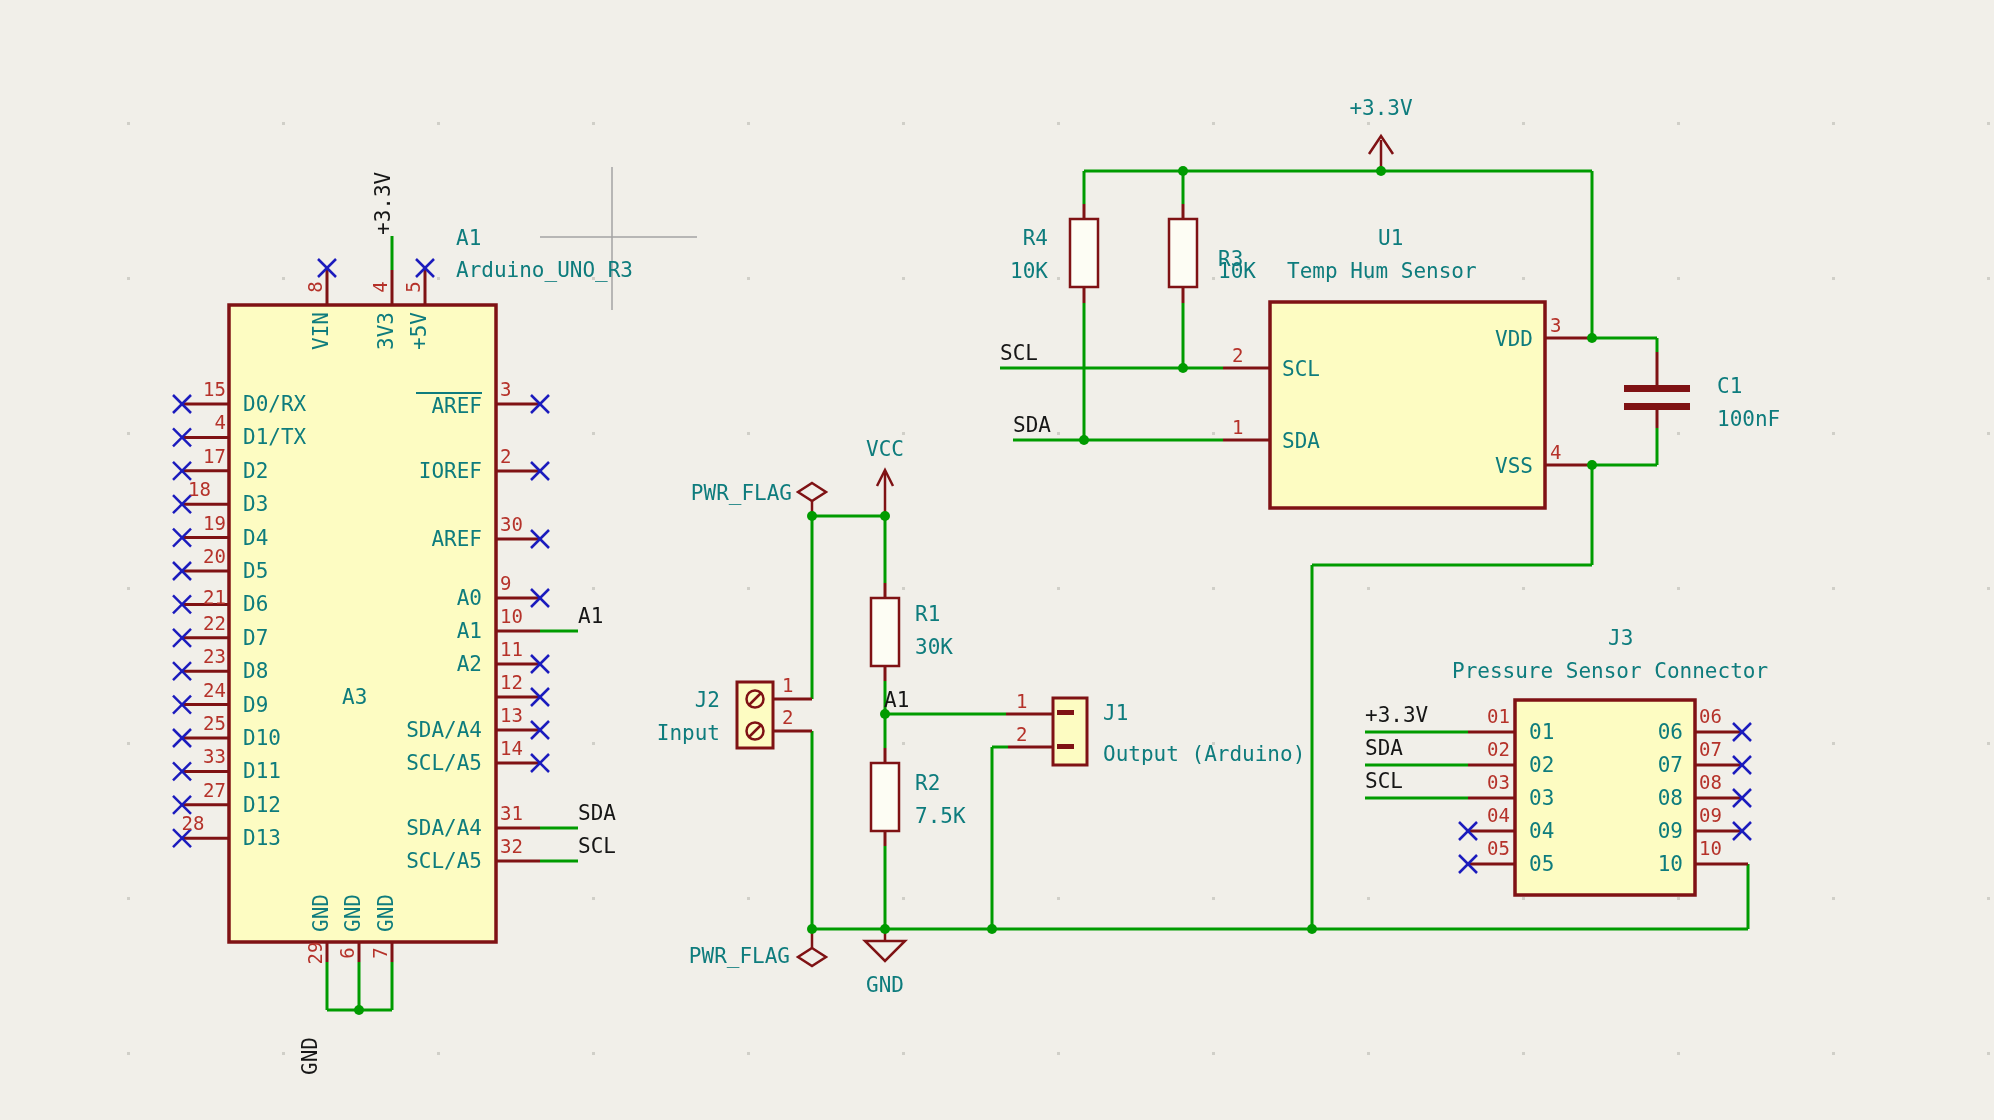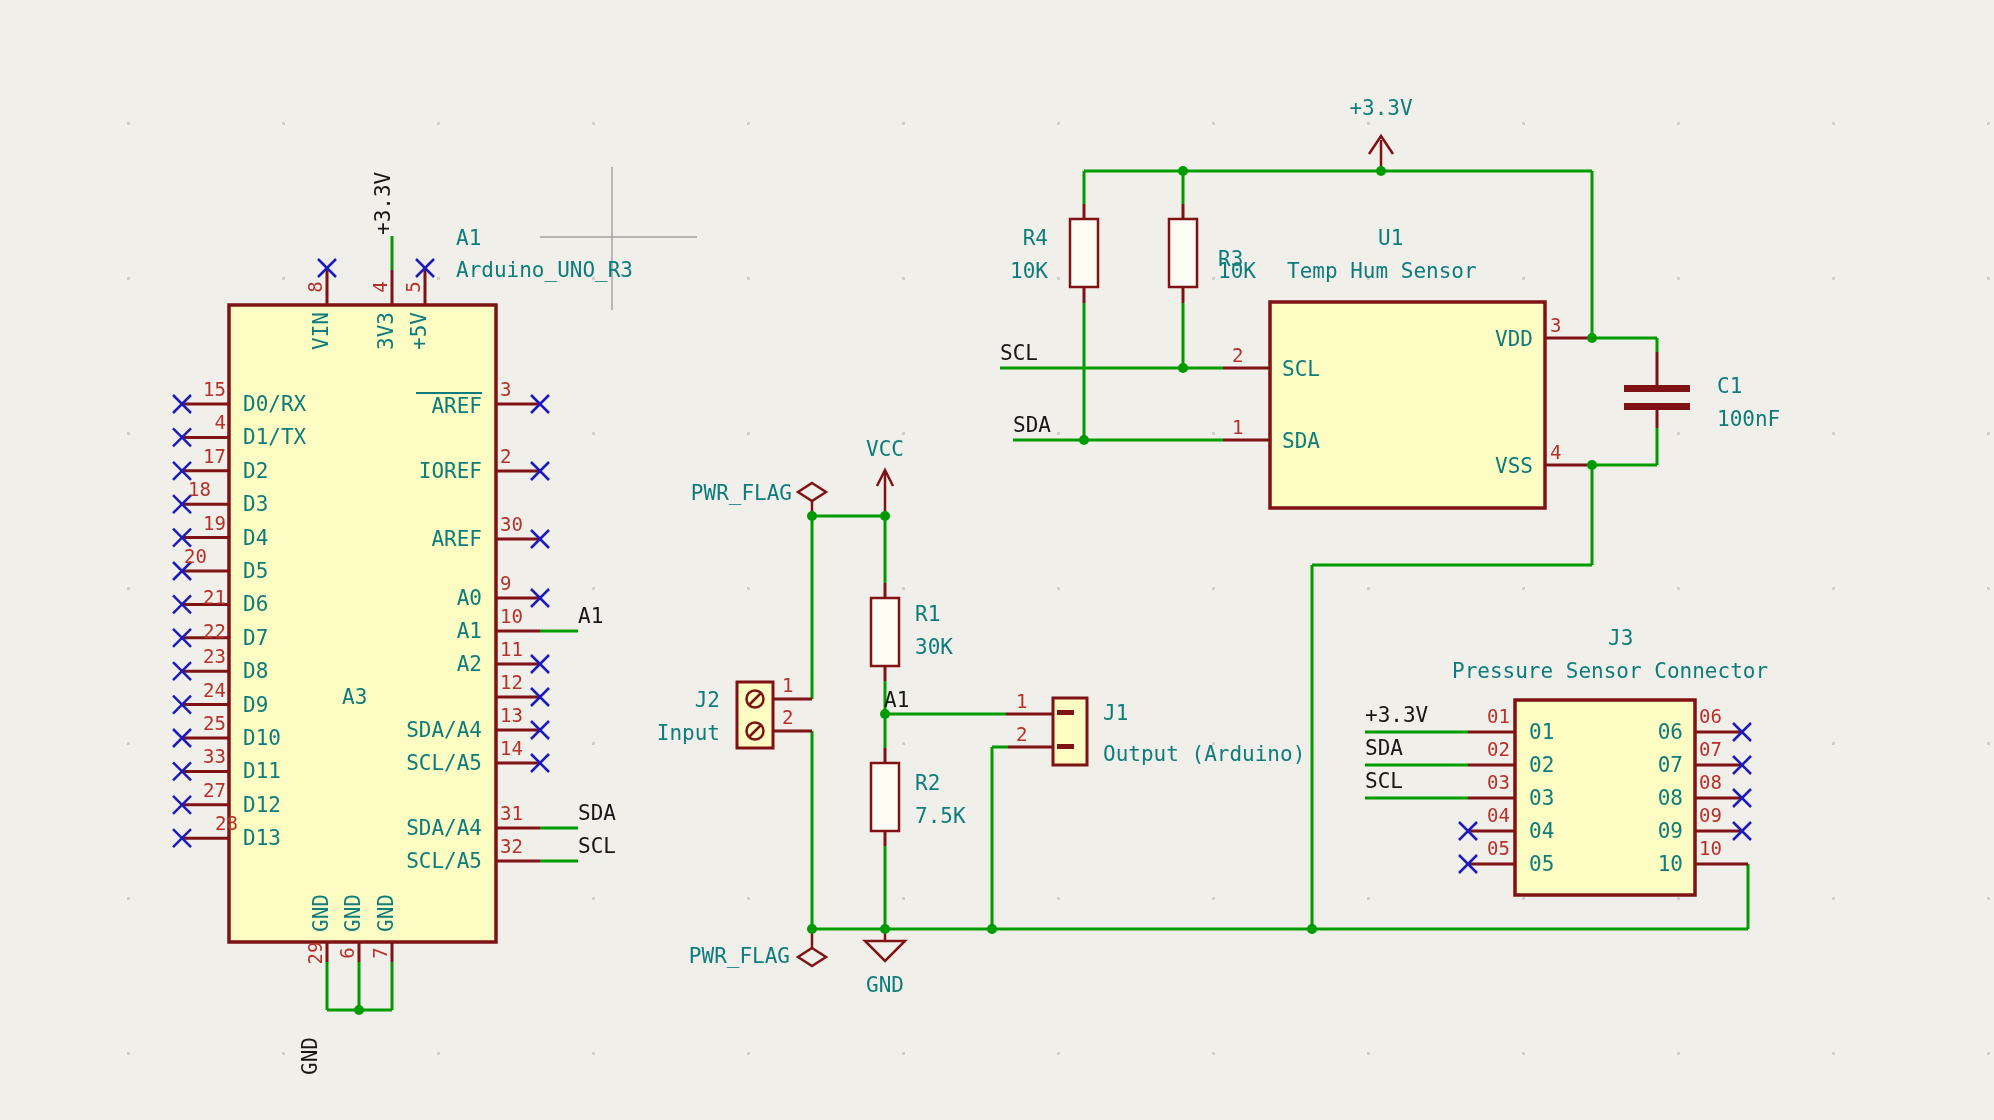--- a/index.html
+++ b/index.html
@@ -287,37 +287,37 @@
 <div class="t num" style="left: 184px; top: 379px; width: 42px; height: 20px; line-height: 20px; text-align: right;">15</div>
     <div class="t teal" style="left: 243px; top: 392px; width: 140px; height: 24px; line-height: 24px;">D0/RX</div>
     <div class="t num" style="left: 184px; top: 412.4px; width: 42px; height: 20px; line-height: 20px; text-align: right;">4</div>
     <div class="t teal" style="left: 243px; top: 425.4px; width: 140px; height: 24px; line-height: 24px;">D1/TX</div>
     <div class="t num" style="left: 184px; top: 445.8px; width: 42px; height: 20px; line-height: 20px; text-align: right;">17</div>
     <div class="t teal" style="left: 243px; top: 458.8px; width: 140px; height: 24px; line-height: 24px;">D2</div>
     <div class="t num" style="left: 169px; top: 479.2px; width: 42px; height: 20px; line-height: 20px; text-align: right;">18</div>
     <div class="t teal" style="left: 243px; top: 492.2px; width: 140px; height: 24px; line-height: 24px;">D3</div>
     <div class="t num" style="left: 184px; top: 512.6px; width: 42px; height: 20px; line-height: 20px; text-align: right;">19</div>
     <div class="t teal" style="left: 243px; top: 525.6px; width: 140px; height: 24px; line-height: 24px;">D4</div>
-    <div class="t num" style="left: 184px; top: 546px; width: 42px; height: 20px; line-height: 20px; ">20</div>
+    <div class="t num" style="left: 184px; top: 546px; width: 42px; height: 20px; line-height: 20px; text-align: right;">20</div>
     <div class="t teal" style="left: 243px; top: 559px; width: 140px; height: 24px; line-height: 24px;">D5</div>
     <div class="t num" style="left: 184px; top: 587px; width: 42px; height: 20px; line-height: 20px; text-align: right;">21</div>
     <div class="t teal" style="left: 243px; top: 592.4px; width: 140px; height: 24px; line-height: 24px;">D6</div>
-    <div class="t num" style="left: 184px; top: 612.8px; width: 42px; height: 20px; line-height: 20px; text-align: right; margin-top: 8px;">22</div>
+    <div class="t num" style="left: 184px; top: 612.8px; width: 42px; height: 20px; line-height: 20px; text-align: right;">22</div>
     <div class="t teal" style="left: 243px; top: 625.8px; width: 140px; height: 24px; line-height: 24px;">D7</div>
     <div class="t num" style="left: 184px; top: 646.2px; width: 42px; height: 20px; line-height: 20px; text-align: right;">23</div>
     <div class="t teal" style="left: 243px; top: 659.2px; width: 140px; height: 24px; line-height: 24px;">D8</div>
     <div class="t num" style="left: 184px; top: 679.6px; width: 42px; height: 20px; line-height: 20px; text-align: right;">24</div>
     <div class="t teal" style="left: 243px; top: 692.6px; width: 140px; height: 24px; line-height: 24px;">D9</div>
     <div class="t num" style="left: 184px; top: 713px; width: 42px; height: 20px; line-height: 20px; text-align: right;">25</div>
     <div class="t teal" style="left: 243px; top: 726px; width: 140px; height: 24px; line-height: 24px;">D10</div>
     <div class="t num" style="left: 184px; top: 746.4px; width: 42px; height: 20px; line-height: 20px; text-align: right;">33</div>
     <div class="t teal" style="left: 243px; top: 759.4px; width: 140px; height: 24px; line-height: 24px;">D11</div>
     <div class="t num" style="left: 184px; top: 779.8px; width: 42px; height: 20px; line-height: 20px; text-align: right;">27</div>
     <div class="t teal" style="left: 243px; top: 792.8px; width: 140px; height: 24px; line-height: 24px;">D12</div>
-    <div class="t num" style="left: 196px; top: 813.2px; width: 42px; height: 20px; line-height: 20px; text-align: right;">28</div>
+    <div class="t num" style="left: 172px; top: 813.2px; width: 42px; height: 20px; line-height: 20px; text-align: center;">28</div>
     <div class="t teal" style="left: 243px; top: 826.2px; width: 140px; height: 24px; line-height: 24px;">D13</div>
     <div class="t num" style="left: 500px; top: 379px; width: 42px; height: 20px; line-height: 20px;">3</div>
     <div class="t teal ovl" style="left: 416px; top: 392px; width: 66px; height: 24px; line-height: 24px; text-align: right;">AREF</div>
     <div class="t num" style="left: 500px; top: 446px; width: 42px; height: 20px; line-height: 20px;">2</div>
     <div class="t teal" style="left: 342px; top: 459px; width: 140px; height: 24px; line-height: 24px; text-align: right;">IOREF</div>
     <div class="t num" style="left: 500px; top: 514px; width: 42px; height: 20px; line-height: 20px;">30</div>
     <div class="t teal" style="left: 342px; top: 527px; width: 140px; height: 24px; line-height: 24px; text-align: right;">AREF</div>
     <div class="t num" style="left: 500px; top: 573px; width: 42px; height: 20px; line-height: 20px;">9</div>
     <div class="t teal" style="left: 342px; top: 586px; width: 140px; height: 24px; line-height: 24px; text-align: right;">A0</div>
     <div class="t black" style="left: 578px; top: 605px; width: 80px; height: 22px; line-height: 22px;">A1</div>

